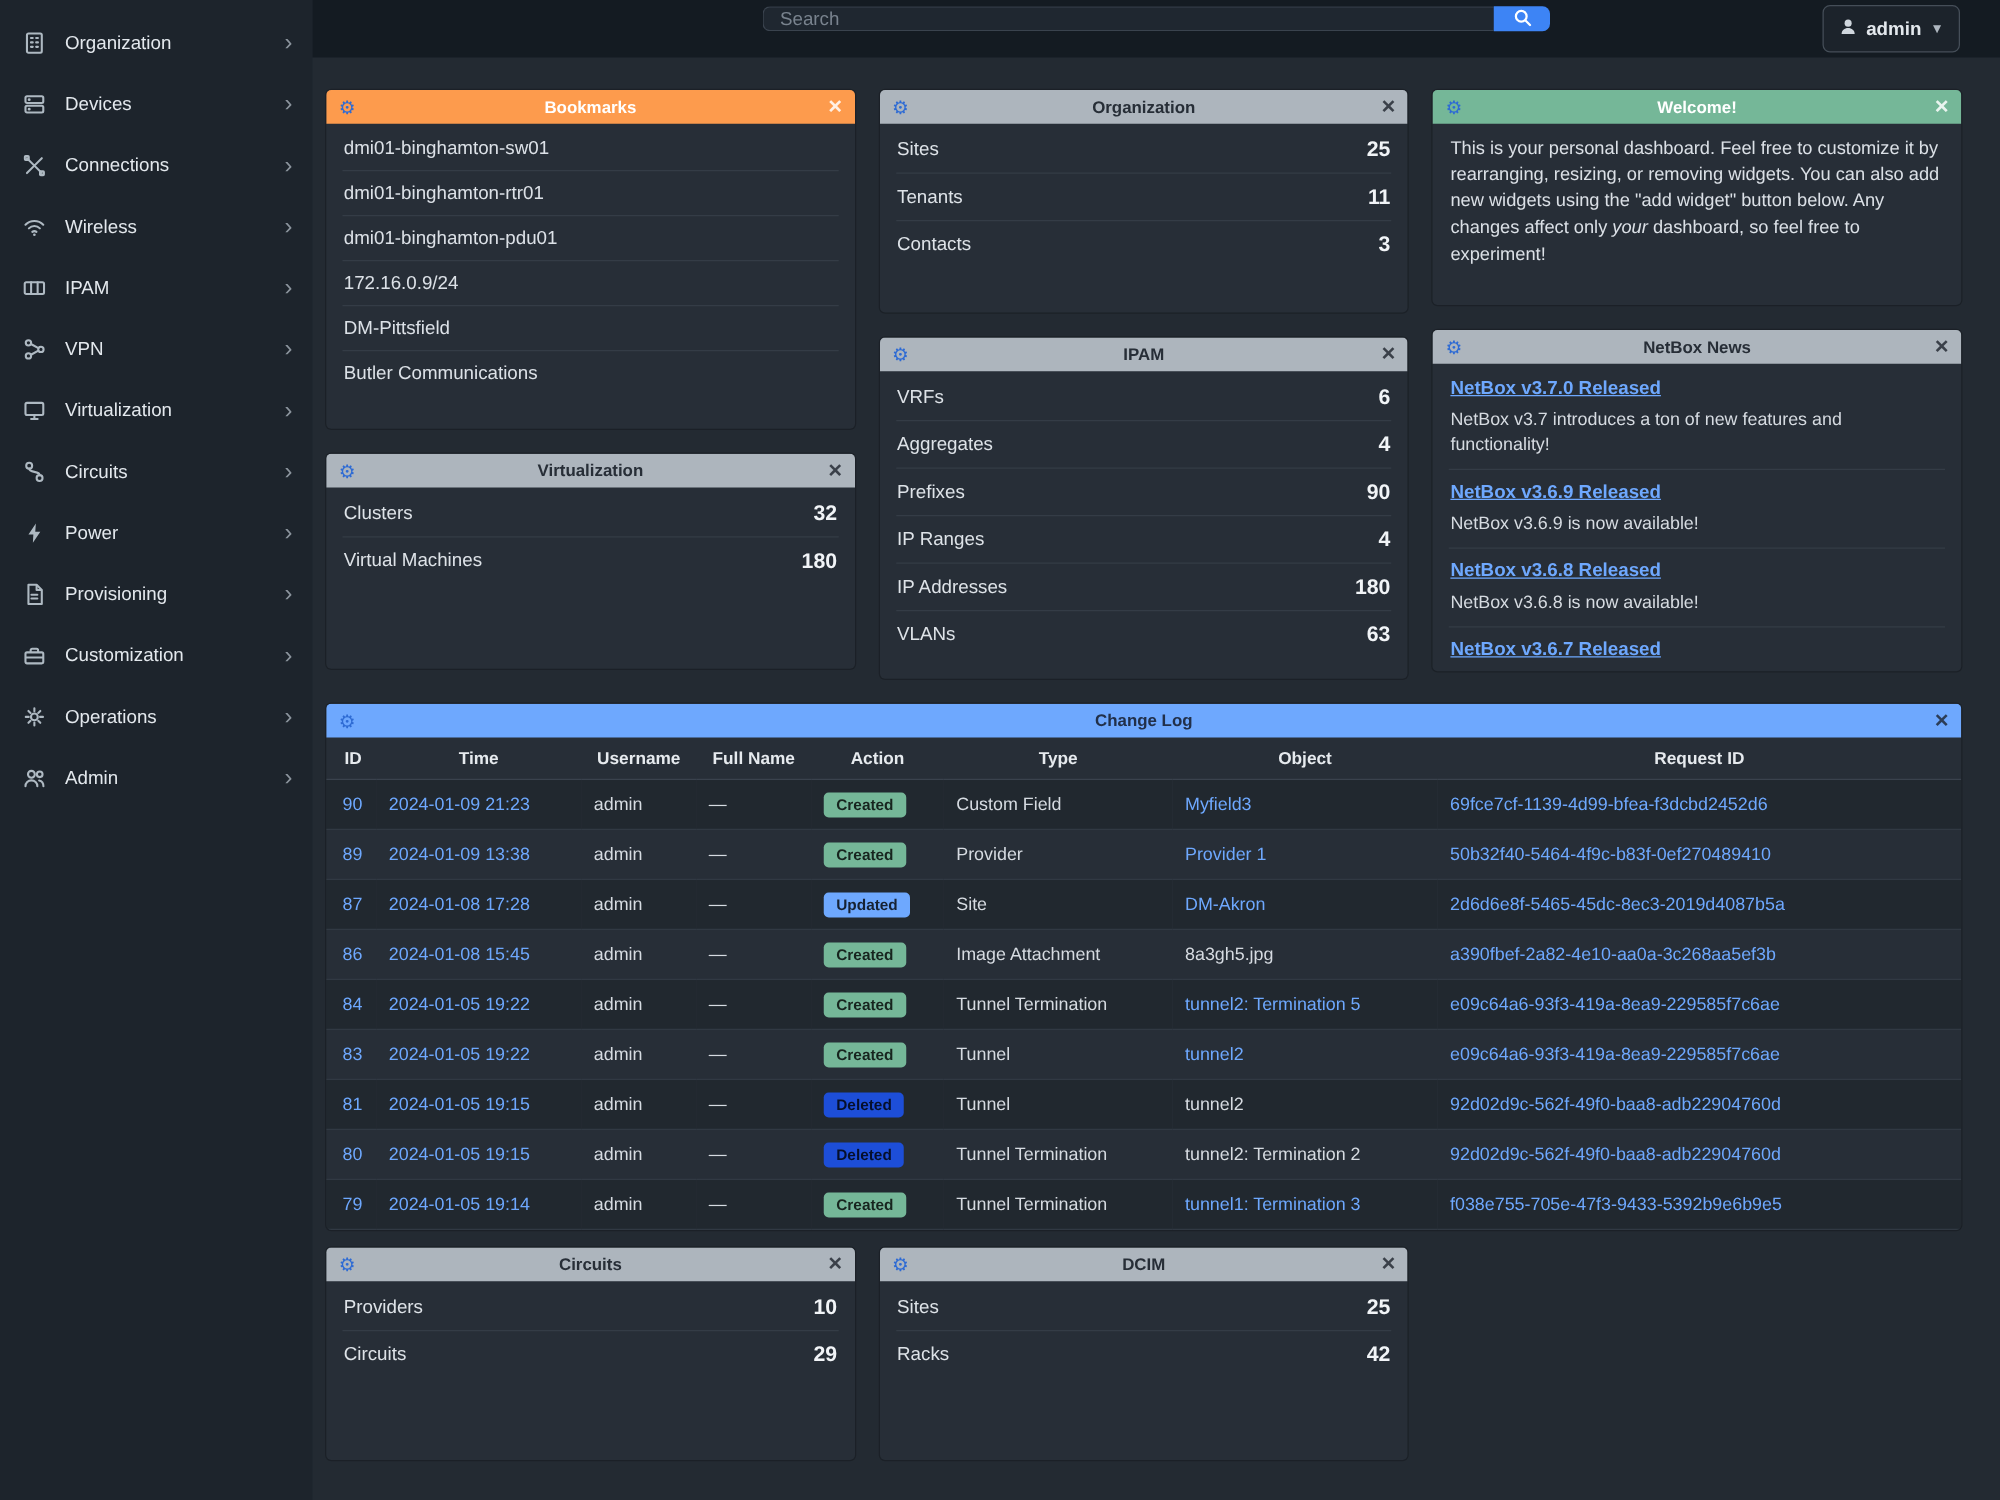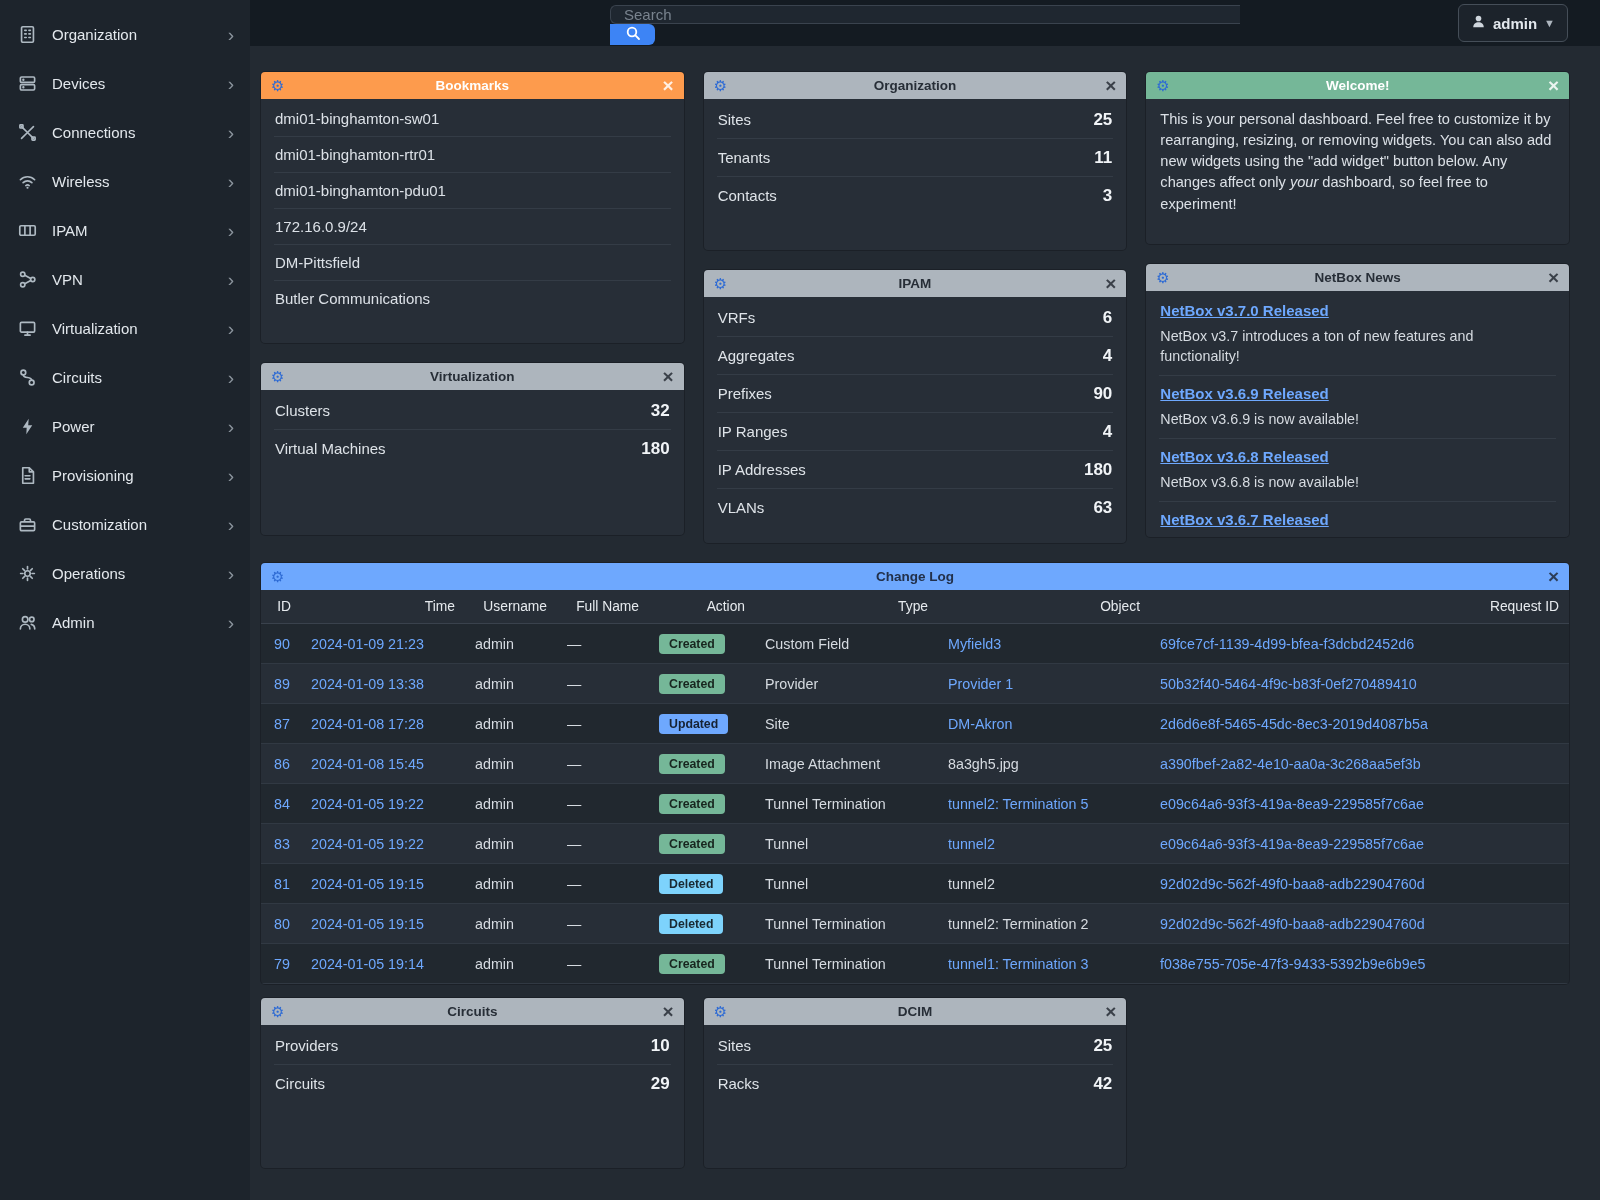--- a/index.html
+++ b/index.html
@@ -14,21 +14,21 @@
   .logo-text{font-size:27px;font-weight:700;color:#4090f7;letter-spacing:.5px;}
   .pin{margin-left:auto;}
   .menu{padding-top:10px;}
   .menu-item{height:49px;display:flex;align-items:center;gap:14px;padding:0 16px;
     color:#e3e8ed;font-size:15px;font-weight:500;cursor:pointer;}
   .menu-item .si{color:#aeb9c2;width:22px;display:flex;justify-content:center;}
   .chev{margin-left:auto;color:#8b949d;font-size:19px;line-height:1;font-weight:400;}
   
   .main{flex:1;display:flex;flex-direction:column;min-width:0;}
   .topbar{height:46px;flex:none;background:#141b22;position:relative;}
-  .search-wrap{position:absolute;left:50%;transform:translateX(-50%);top:5px;display:flex;width:630px;height:40px;flex-direction:column;}
+  .search-wrap{position:absolute;left:50%;transform:translateX(-50%);top:5px;display:flex;width:630px;height:20px;}
   .search-input{flex:1;background:#1f2730;border:1px solid #3a434e;border-right:none;
     border-radius:6px 0 0 6px;color:#cfd6dd;font-size:15px;padding:0 13px;outline:none;
     font-family:inherit;}
   .search-input::placeholder{color:#79838e;}
   .search-btn{width:45px;border:none;background:#3d84f5;border-radius:0 6px 6px 0;cursor:pointer;
     display:flex;align-items:center;justify-content:center;color:#fff;}
   .user-btn{position:absolute;right:32px;top:4px;height:36px;border:1px solid #454e58;
     border-radius:6px;background:#1c232b;display:flex;align-items:center;gap:7px;
     padding:0 12px;color:#e3e8ed;font-size:15px;font-weight:600;cursor:pointer;}
   .caret{font-size:11px;color:#aeb6bf;}
@@ -65,35 +65,35 @@
   .w-news{height:273px;box-sizing:border-box;overflow:hidden;}
   .w-bottom{height:170px;box-sizing:border-box;overflow:hidden;}
   .welcome-text{padding:10px 14px;font-size:14.6px;line-height:1.45;color:#dbe0e6;}
   .news-item{padding:9px 1px;border-bottom:1px solid #343c46;}
   .news-item:last-child{border-bottom:none;}
   .news-title{font-size:15px;font-weight:700;color:#6ea8fe;text-decoration:underline;cursor:pointer;display:inline-block;}
   .news-text{font-size:14.3px;color:#d6dbe1;margin-top:6px;line-height:1.4;}
   .news-text:empty{display:none;}
   
   .cl-table{width:100%;border-collapse:collapse;table-layout:fixed;font-size:14.3px;}
-  .cl-table th{ text-align:right;padding:9px 10px;font-weight:400;color:#e6eaee;
+  .cl-table th{ text-align:center;padding:9px 10px;font-weight:700;color:#e6eaee;
     border-bottom:1px solid #3a424d;font-size:13.8px;white-space:nowrap;}
   .cl-table td{padding:9.5px 10px;border-bottom:1px solid #313943;color:#d6dbe1;
     white-space:nowrap;overflow:hidden;text-overflow:ellipsis;}
   .cl-table th:first-child,.cl-table td:first-child{padding-left:13px;}
   .cl-table tbody tr:nth-child(odd) td{background:rgba(0,0,0,.13);}
   .link{color:#6ea8fe;cursor:pointer;}
   .muted{color:#8d97a1;}
   .obj{color:#6ea8fe;cursor:pointer;}
   .obj[data-linked="false"]{color:#d6dbe1;cursor:default;}
   .badge{display:inline-block;padding:3px 10px;border-radius:4px;font-size:12.3px;
     font-weight:700;color:rgba(0,0,0,.8);}
   .badge[data-variant="created"]{background:#75b798;}
   .badge[data-variant="updated"]{background:#6ea8fe;}
-  .badge[data-variant="deleted"]{background:#7dd3fc;}
+  .badge[data-variant="deleted"]{background:#1d4ed8;}
 </style>
 </head>
 <body>
 
 <div class="sidebar">
   <div class="menu">
 
     <div class="menu-item">
       <span class="si">
         <svg width="19" height="19" viewBox="0 0 16 16" fill="none" stroke="currentColor" stroke-width="1.4" stroke-linecap="round">

